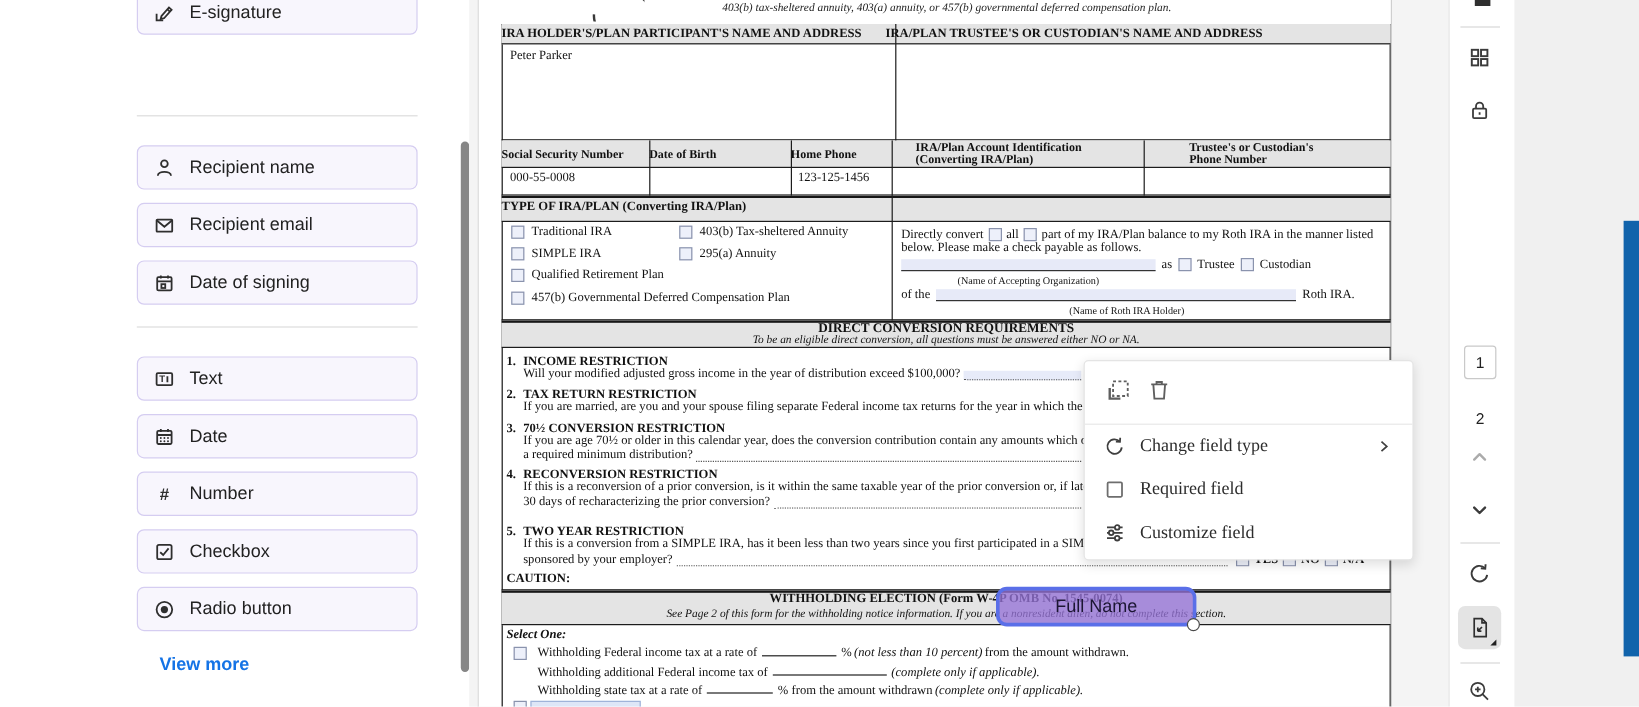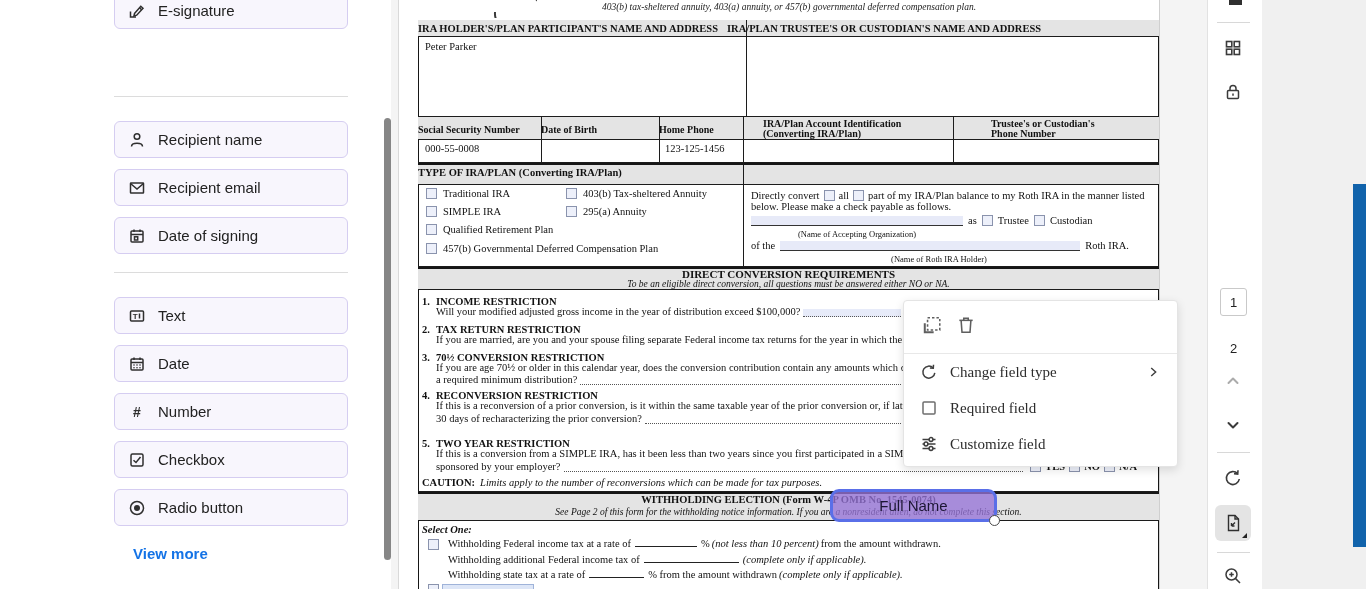--- a/index.html
+++ b/index.html
@@ -226,21 +226,21 @@
     <div class="band gray thick-top" style="top:492px;height:29px"></div>
 
     <div class="vline" style="left:347px;top:20px;height:97px"></div>
     <div class="vline" style="left:142px;top:117px;height:46px"></div>
     <div class="vline" style="left:260px;top:117px;height:46px"></div>
     <div class="vline" style="left:344px;top:117px;height:46px"></div>
     <div class="vline" style="left:554px;top:117px;height:46px"></div>
     <div class="vline" style="left:344px;top:163px;height:104px"></div>
 
     <div class="hcell" style="position:absolute;left:19px;top:23px;width:328px">IRA HOLDER'S/PLAN PARTICIPANT'S NAME AND ADDRESS</div>
-    <div class="hcell" style="position:absolute;left:328px;top:23px;width:412px">IRA/PLAN TRUSTEE'S OR CUSTODIAN'S NAME AND ADDRESS</div>
+    <div class="hcell" style="position:absolute;left:339px;top:23px;width:412px">IRA/PLAN TRUSTEE'S OR CUSTODIAN'S NAME AND ADDRESS</div>
     <div class="ptxt" style="left:26px;top:41px">Peter Parker</div>
 
     <div class="hcell" style="position:absolute;left:19px;top:124px;width:123px;font-size:10px">Social Security Number</div>
     <div class="hcell" style="position:absolute;left:142px;top:124px;width:118px;font-size:10px">Date of Birth</div>
     <div class="hcell" style="position:absolute;left:260px;top:124px;width:84px;font-size:10px">Home Phone</div>
     <div class="hcell" style="position:absolute;left:364px;top:119px;width:170px;font-size:10px;line-height:10px">IRA/Plan Account Identification (Converting IRA/Plan)</div>
     <div class="hcell" style="position:absolute;left:592px;top:119px;width:130px;font-size:10px;line-height:10px">Trustee's or Custodian's Phone Number</div>
 
     <div class="ptxt" style="left:26px;top:143px">000-55-0008</div>
     <div class="ptxt" style="left:266px;top:143px">123-125-1456</div>
@@ -349,21 +349,20 @@
           <span>NO</span>
         </span>
       <span class="ans">
           <span class="cb"></span>
           <span>N/A</span>
         </span>
     </div>
 
     <div class="qline" style="left:23px;top:477px;width:600px">
       <span style="font-weight:bold">CAUTION:</span>
-      <span class="pital" style="margin-left:5px">Limits apply to the number of reconversions which can be made for tax purposes.</span>
     </div>
 
     <div class="band-title" style="left:19px;top:494px;font-size:10.5px">WITHHOLDING ELECTION (Form W-4P OMB No. 1545-0074)</div>
     <div class="band-sub" style="left:19px;top:507px;font-size:9.5px">See Page 2 of this form for the withholding notice information. If you are a nonresident alien, do not complete this section.</div>
 
     <div class="pbold pital" style="left:23px;top:524px">Select One:</div>
     <span class="cb" style="position:absolute;left:29px;top:539px"></span>
     <div class="frow" style="left:49px;top:538px;gap:2px;align-items:baseline">
       <span>Withholding Federal income tax at a rate of</span>
       <span class="ul2" style="width:62px"></span>

